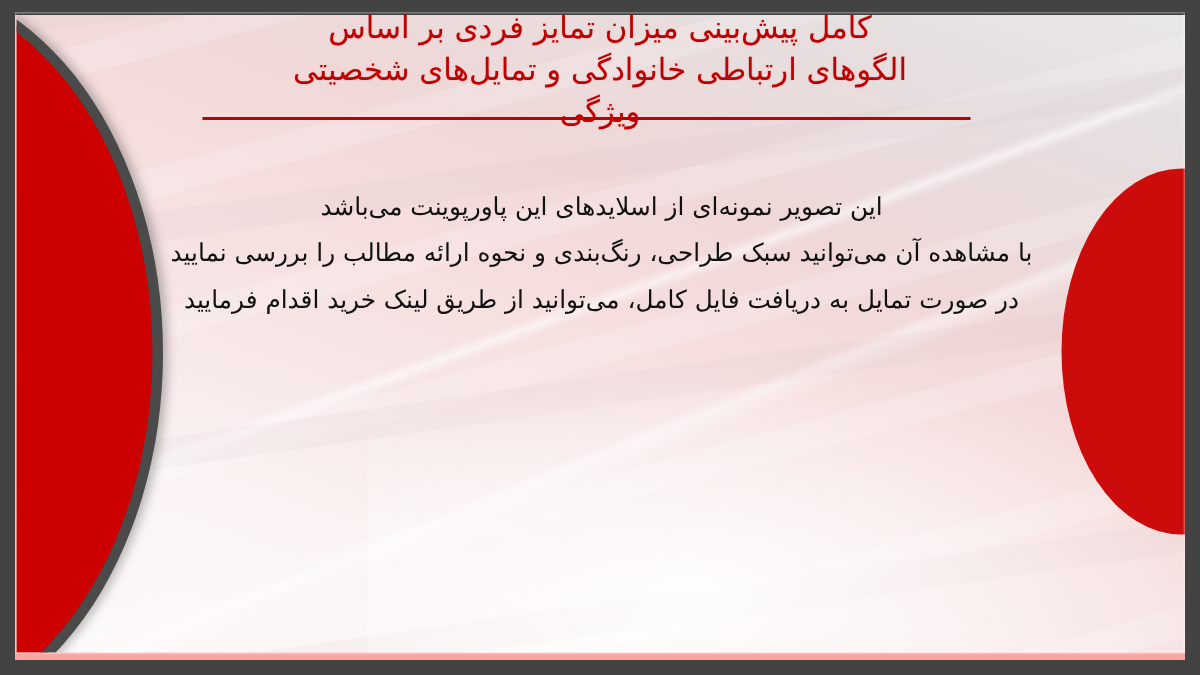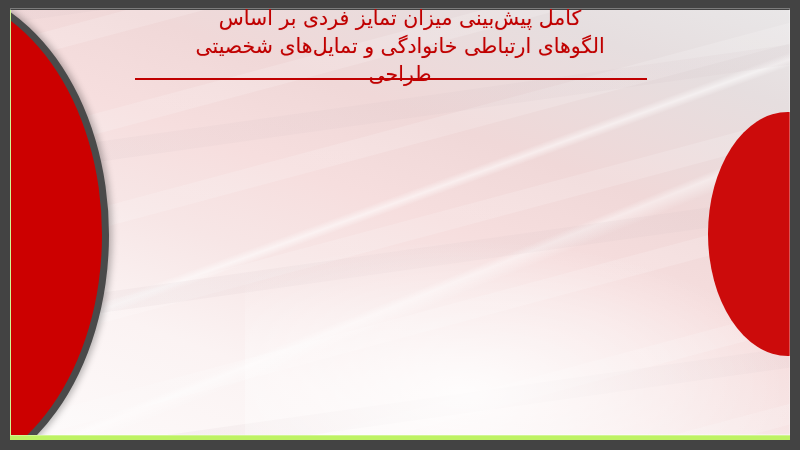--- a/index.html
+++ b/index.html
@@ -5,21 +5,21 @@
   html, body {
     margin: 0;
     padding: 0;
     background: #3f3f3f;
   }
   #slide {
     position: relative;
     width: 800px;
     height: 450px;
     overflow: hidden;
-    background: #bef264;
+    background: #fca5a5;
     font-family: "DejaVu Sans", "Liberation Sans", sans-serif;
   }
 
   
   .plate {
     position: absolute;
     left: 11px;
     top: 9px;
     width: 781px;
     height: 426px;
@@ -179,20 +179,25 @@
     <div class="ribbons"></div>
     <div class="ribbons2"></div>
     <div class="glow"></div>
     <div class="ellipse-right"></div>
     <div class="ellipse-left"></div>
   </div>
 
   <div class="title-block">
     <div class="title-line">کامل پیش‌بینی میزان تمایز فردی بر اساس</div>
     <div class="title-line">الگوهای ارتباطی خانوادگی و تمایل‌های شخصیتی</div>
-    <div class="title-line">طراحی</div>
+    <div class="title-line">ویژگی</div>
   </div>
   <div class="title-rule"></div>
 
+  <div class="body-block">
+    <div class="body-line">این تصویر نمونه‌ای از اسلایدهای این پاورپوینت می‌باشد</div>
+    <div class="body-line">با مشاهده آن می‌توانید سبک طراحی، رنگ‌بندی و نحوه ارائه مطالب را بررسی نمایید</div>
+    <div class="body-line">در صورت تمایل به دریافت فایل کامل، می‌توانید از طریق لینک خرید اقدام فرمایید</div>
+  </div>
 
   <div class="frame"></div>
   <div class="frame-inner"></div>
 </div>
 
 </body></html>

